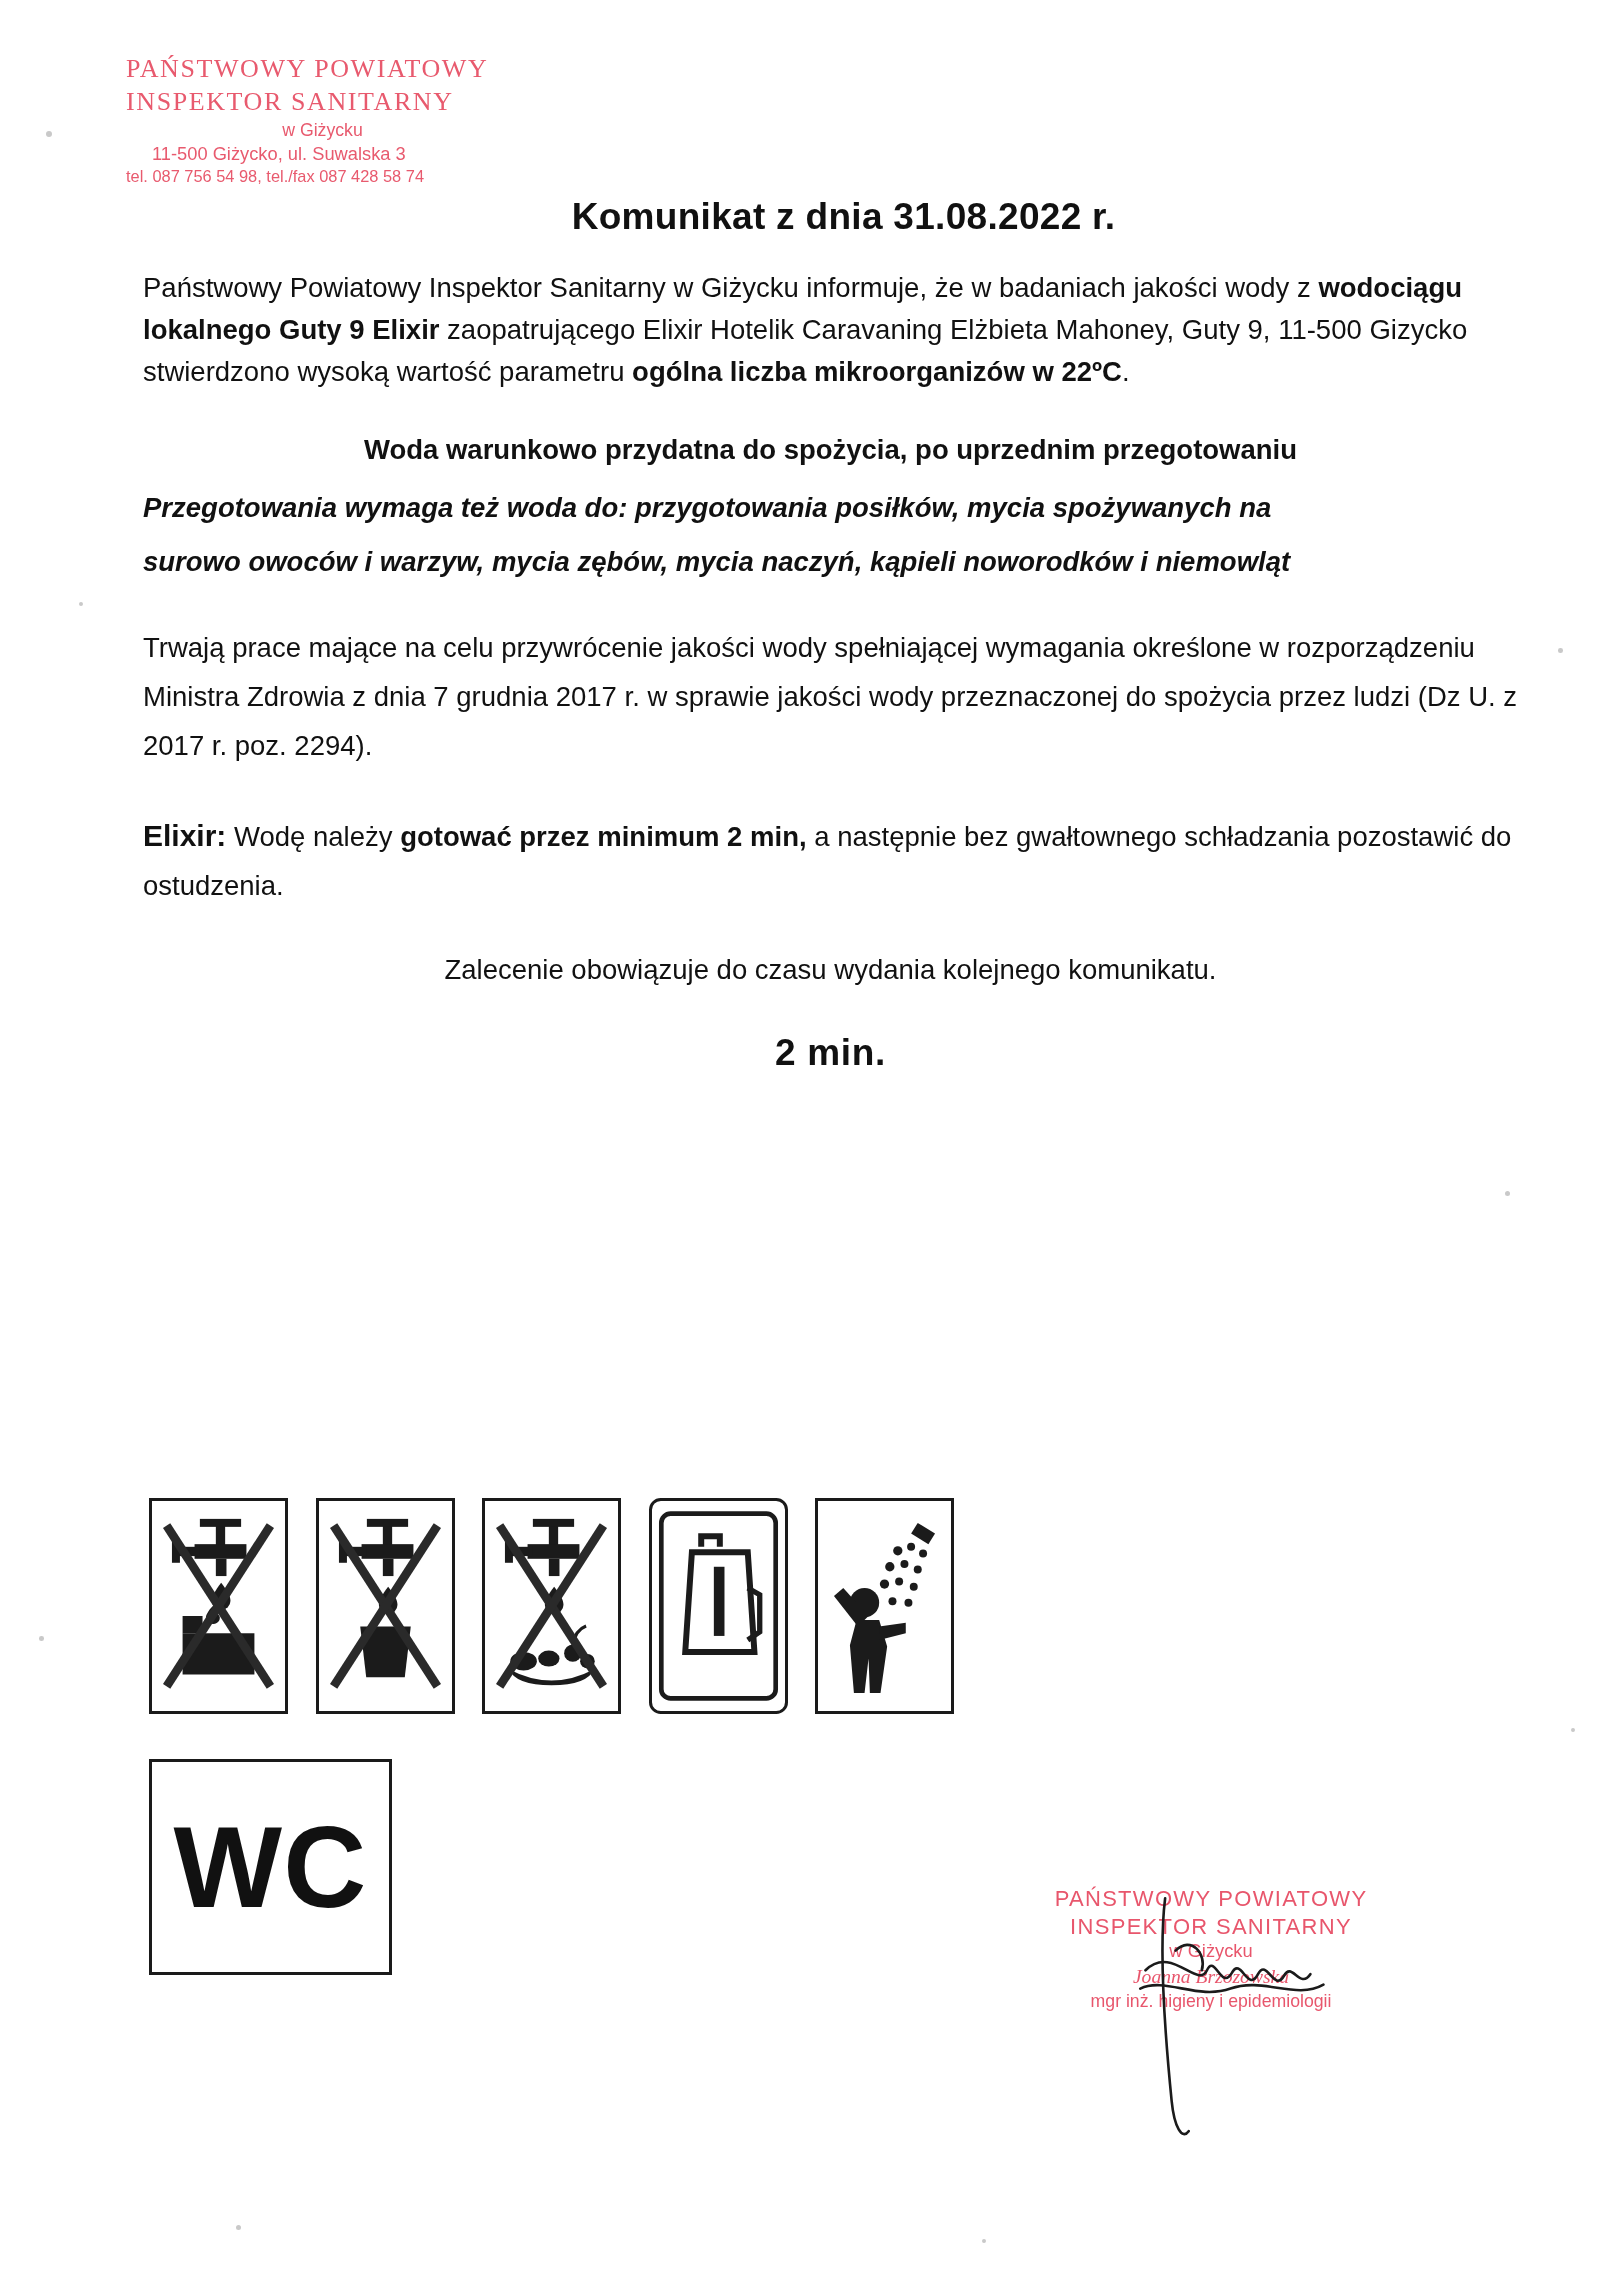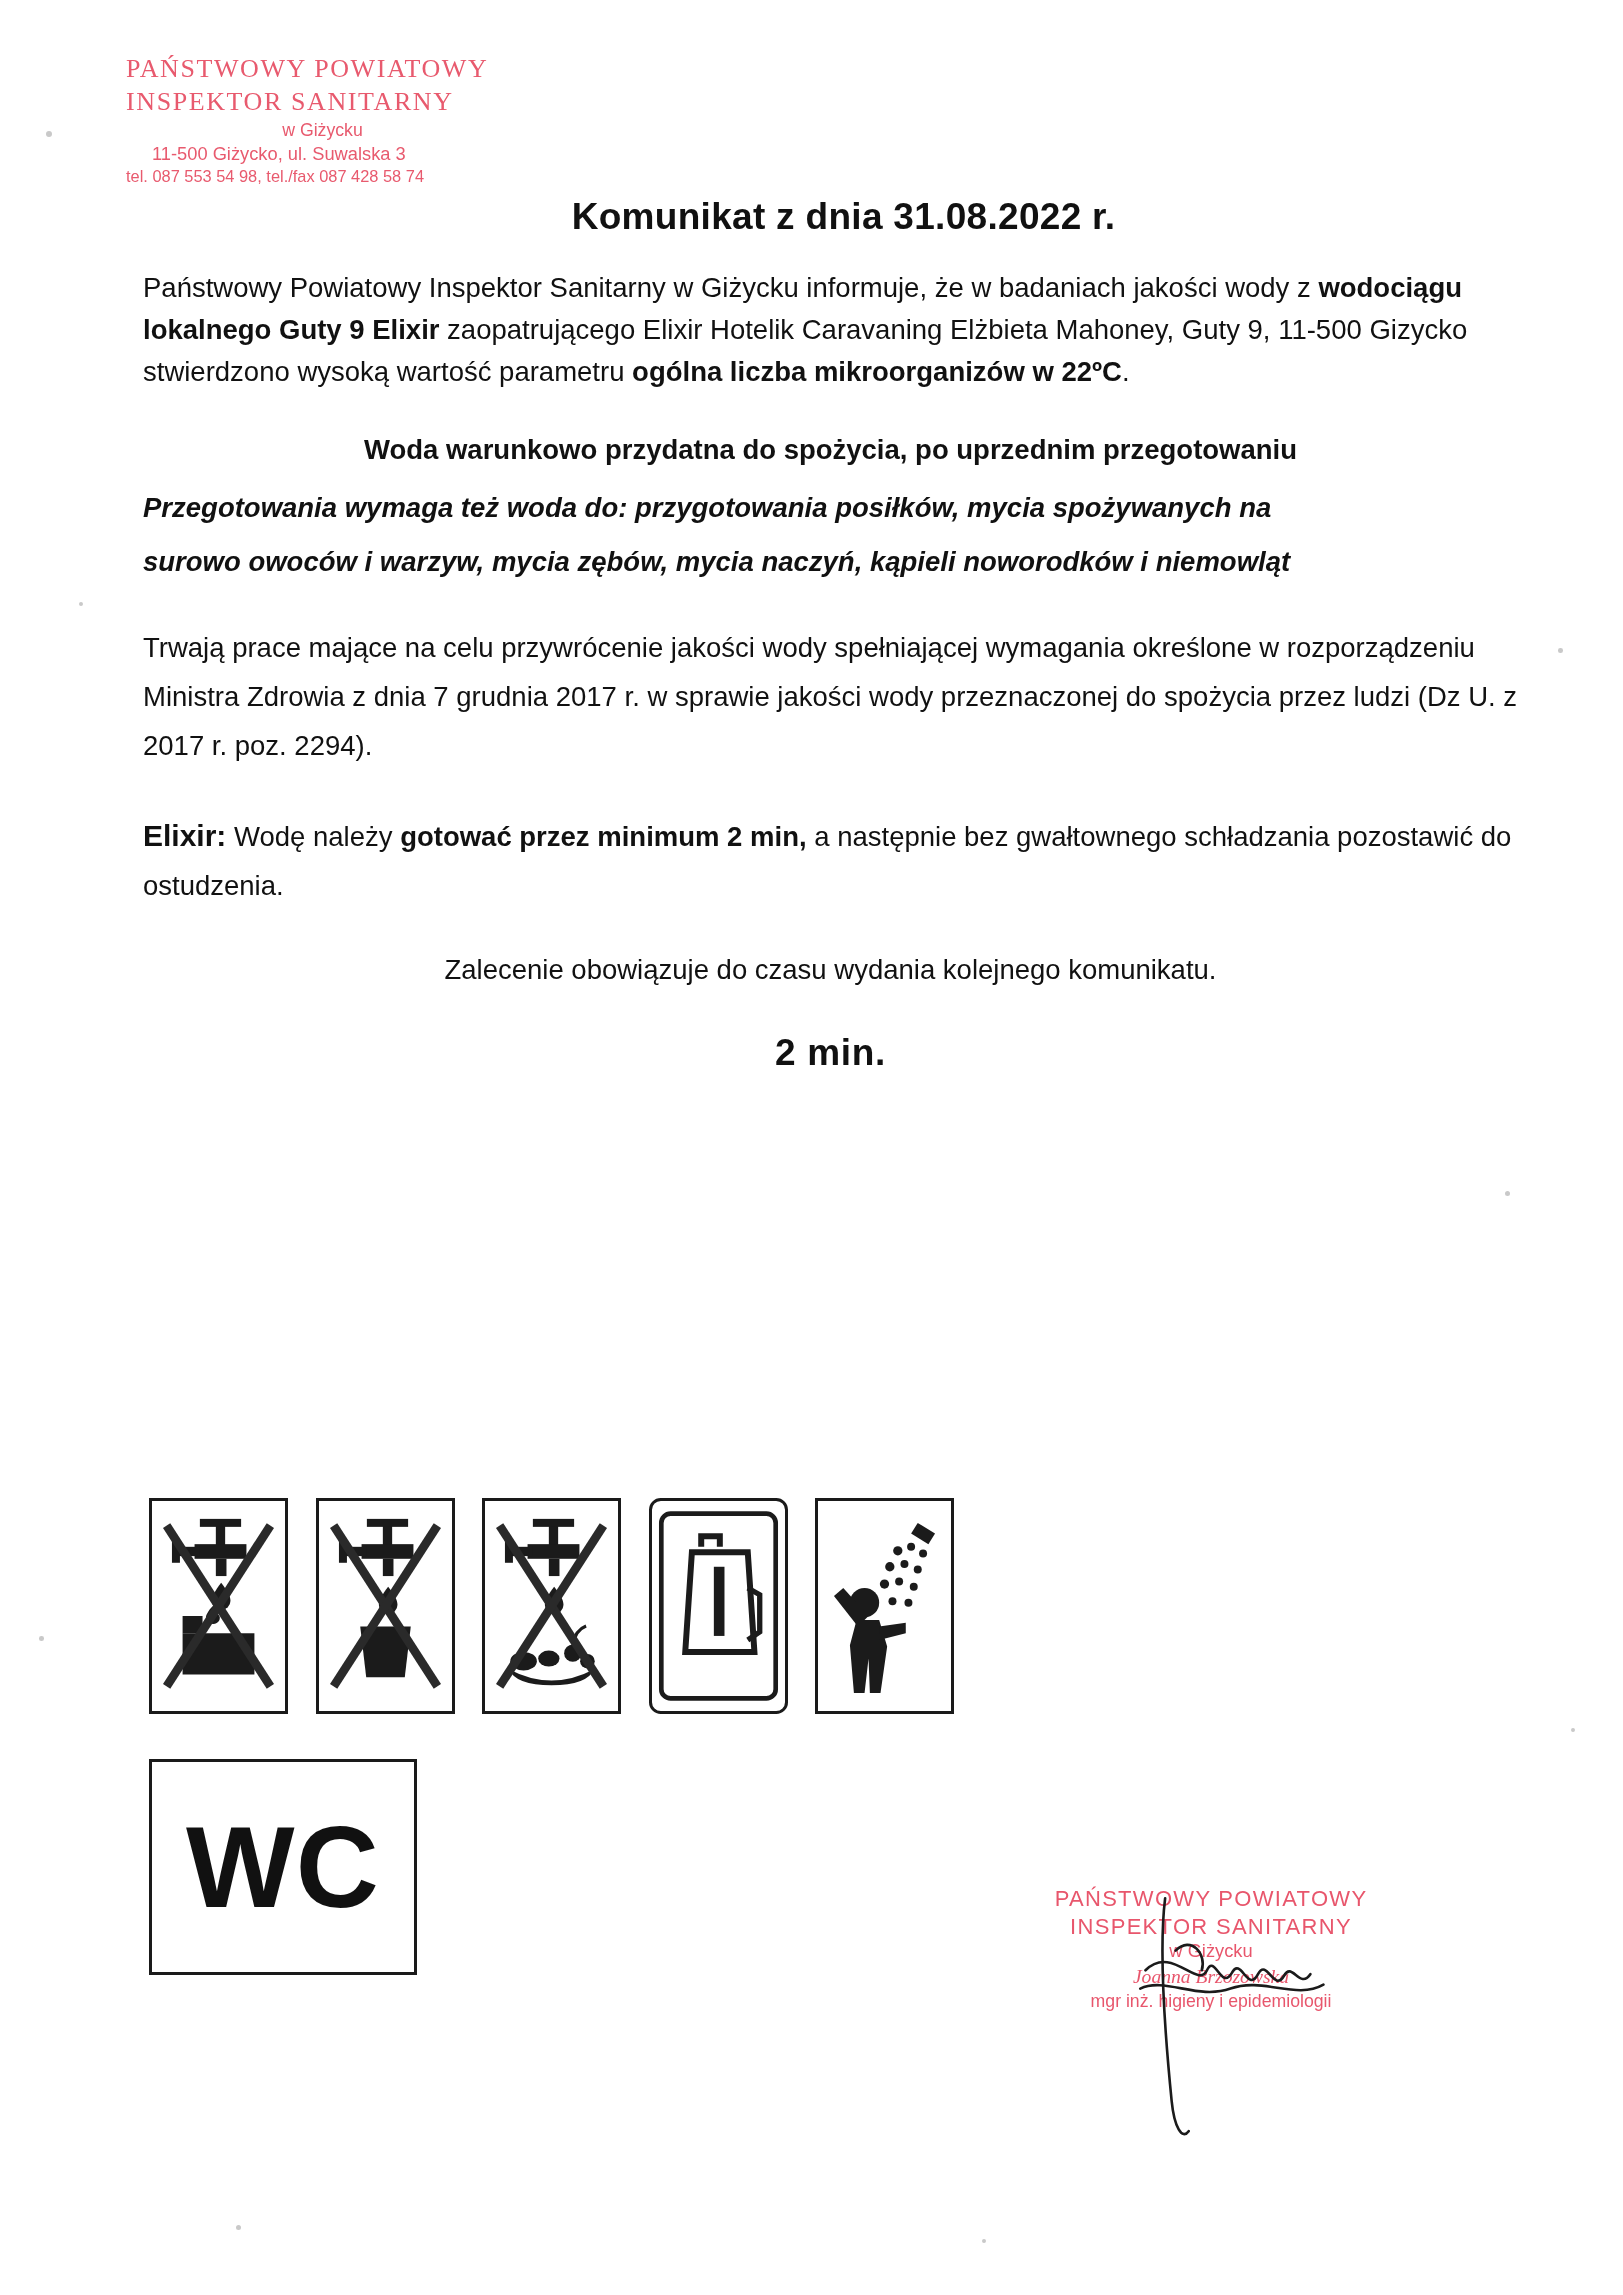--- a/index.html
+++ b/index.html
@@ -137,21 +137,21 @@
   }
   .picto.rounded {
     border-radius: 11.8px;
   }
   .picto svg { display: block; width: 100%; height: 100%; }
 
   .wc-box {
     position: absolute;
     left: 149px;
     top: 1759px;
-    width: 268px;
+    width: 243px;
     height: 216px;
     border: 3.3px solid #1a1a1a;
     box-sizing: border-box;
     display: flex;
     align-items: center;
     justify-content: center;
   }
   .wc-box .wc-text {
     font-size: 115px;
     font-weight: bold;
@@ -209,21 +209,21 @@
 </head>
 <body>
 
 <div class="page">
 
   <div class="stamp">
     <div class="l1">PAŃSTWOWY  POWIATOWY</div>
     <div class="l2">INSPEKTOR  SANITARNY</div>
     <div class="l3">w Giżycku</div>
     <div class="l4">11-500 Giżycko, ul. Suwalska 3</div>
-    <div class="l5">tel. 087 553 54 98, tel./fax 087 428 58 74</div>
+    <div class="l5">tel. 087 756 54 98, tel./fax 087 428 58 74</div>
   </div>
 
   <div class="title">Komunikat z dnia 31.08.2022 r.</div>
 
   <div class="body-area">
 
     <p class="para">
       <span>Państwowy Powiatowy Inspektor Sanitarny w Giżycku informuje, że w badaniach jakości wody z </span><span class="b">wodociągu lokalnego Guty 9 Elixir</span><span> zaopatrującego Elixir Hotelik Caravaning Elżbieta Mahoney, Guty 9, 11-500 Gizycko stwierdzono wysoką wartość parametru </span><span class="b">ogólna liczba mikroorganizów w 22ºC</span><span>.</span>
     </p>
 

